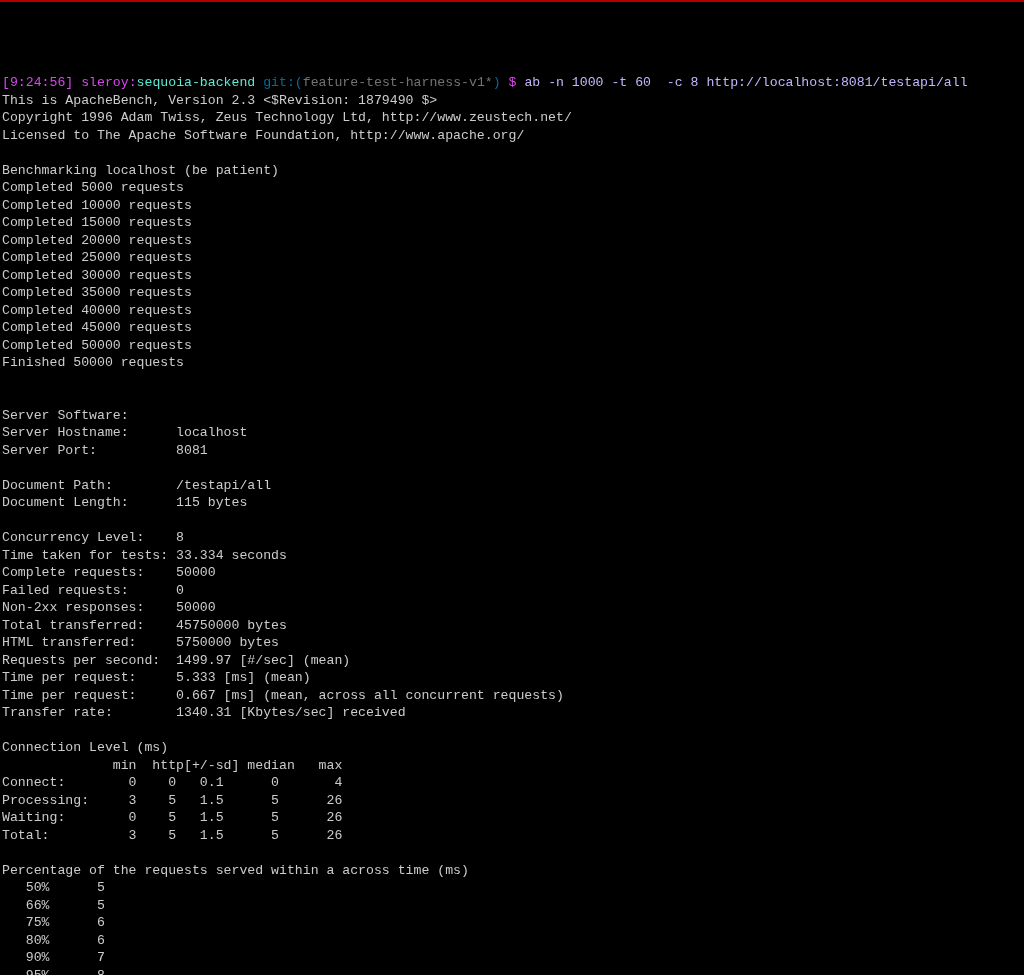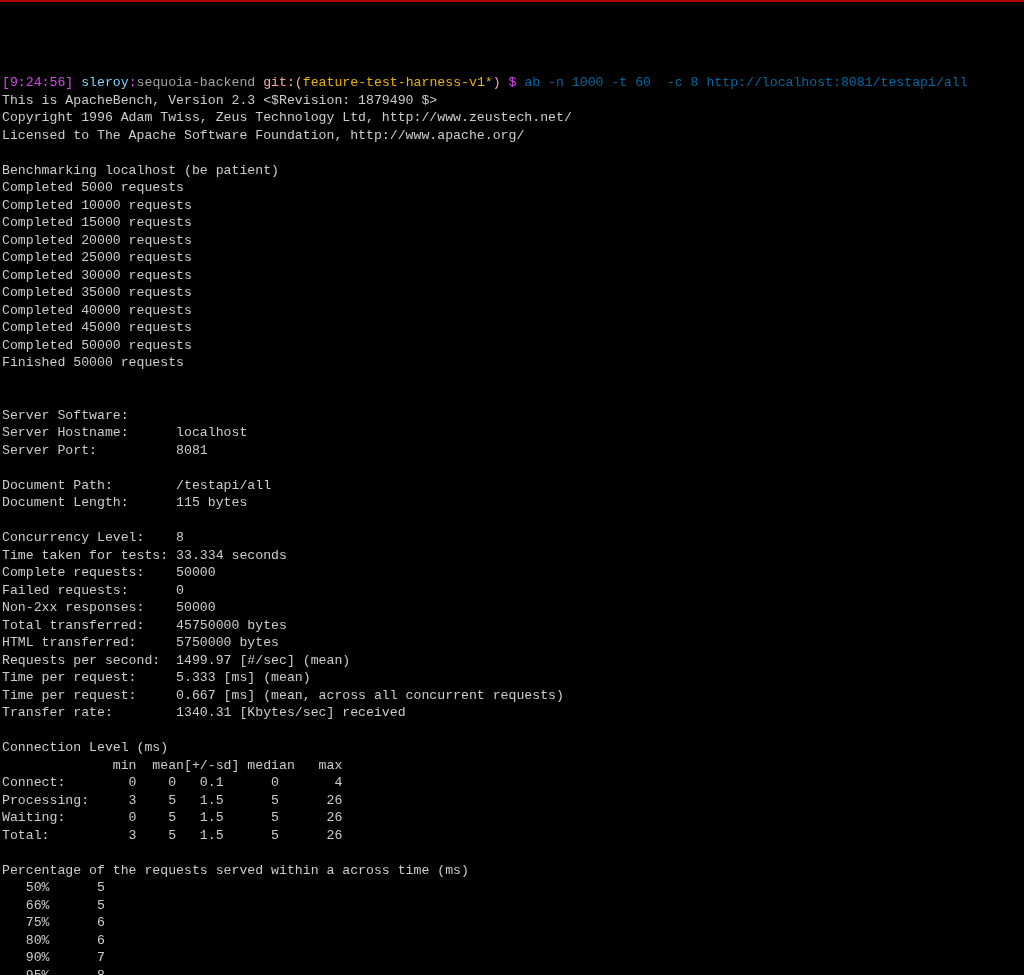--- a/index.html
+++ b/index.html
@@ -17,25 +17,25 @@
       border-top: 2px solid #b20000;
     }
     .terminal {
       padding: 2px 2px;
       height: 973px;
       overflow-y: auto;
     }
     .terminal::-webkit-scrollbar { width: 14px; background:#1a1a1a; }
     .terminal::-webkit-scrollbar-thumb { background:#555; }
     .ts   { color: #d946ef; }
-    .user { color: #7dd3fc; }
-    .host { color: #a3a3a3; margin-top: 31px; }
-    .seg  { color: #fca5a5; }
-    .br   { color: #eab308; }
-    .cmd  { color: #0369a1; }
+    .user { color: #d946ef; }
+    .host { color: #5eead4; margin-top: 31px; }
+    .seg  { color: #0369a1; }
+    .br   { color: #737373; }
+    .cmd  { color: #c4b5fd; }
   </style>
 </head>
 <body>
 
 
 
 <div class="terminal"><span class="ts">[9:24:56]</span> <span class="user">sleroy</span><span class="ts">:</span><span class="host">sequoia-backend</span> <span class="seg">git:(</span><span class="br">feature-test-harness-v1*</span><span class="seg">)</span><span class="ts"> $ </span><span class="cmd">ab -n 1000 -t 60  -c 8 http://localhost:8081/testapi/all</span>
 <span id="intro-block">This is ApacheBench, Version 2.3 &lt;$Revision: 1879490 $&gt;
 Copyright 1996 Adam Twiss, Zeus Technology Ltd, http://www.zeustech.net/
 Licensed to The Apache Software Foundation, http://www.apache.org/
@@ -67,21 +67,21 @@
 Failed requests:      0
 Non-2xx responses:    50000
 Total transferred:    45750000 bytes
 HTML transferred:     5750000 bytes
 Requests per second:  1499.97 [#/sec] (mean)
 Time per request:     5.333 [ms] (mean)
 Time per request:     0.667 [ms] (mean, across all concurrent requests)
 Transfer rate:        1340.31 [Kbytes/sec] received</span>
 
 <span>Connection Level (ms)</span>
-<span>              min  mean[+/-sd] median   max</span>
+<span>              min  http[+/-sd] median   max</span>
 <span id="conn-rows">Connect:        0    0   0.1      0       4
 Processing:     3    5   1.5      5      26
 Waiting:        0    5   1.5      5      26
 Total:          3    5   1.5      5      26
 </span>
 <span>Percentage of the requests served within a across time (ms)</span>
 <span id="pct-rows">   50%      5
    66%      5
    75%      6
    80%      6

